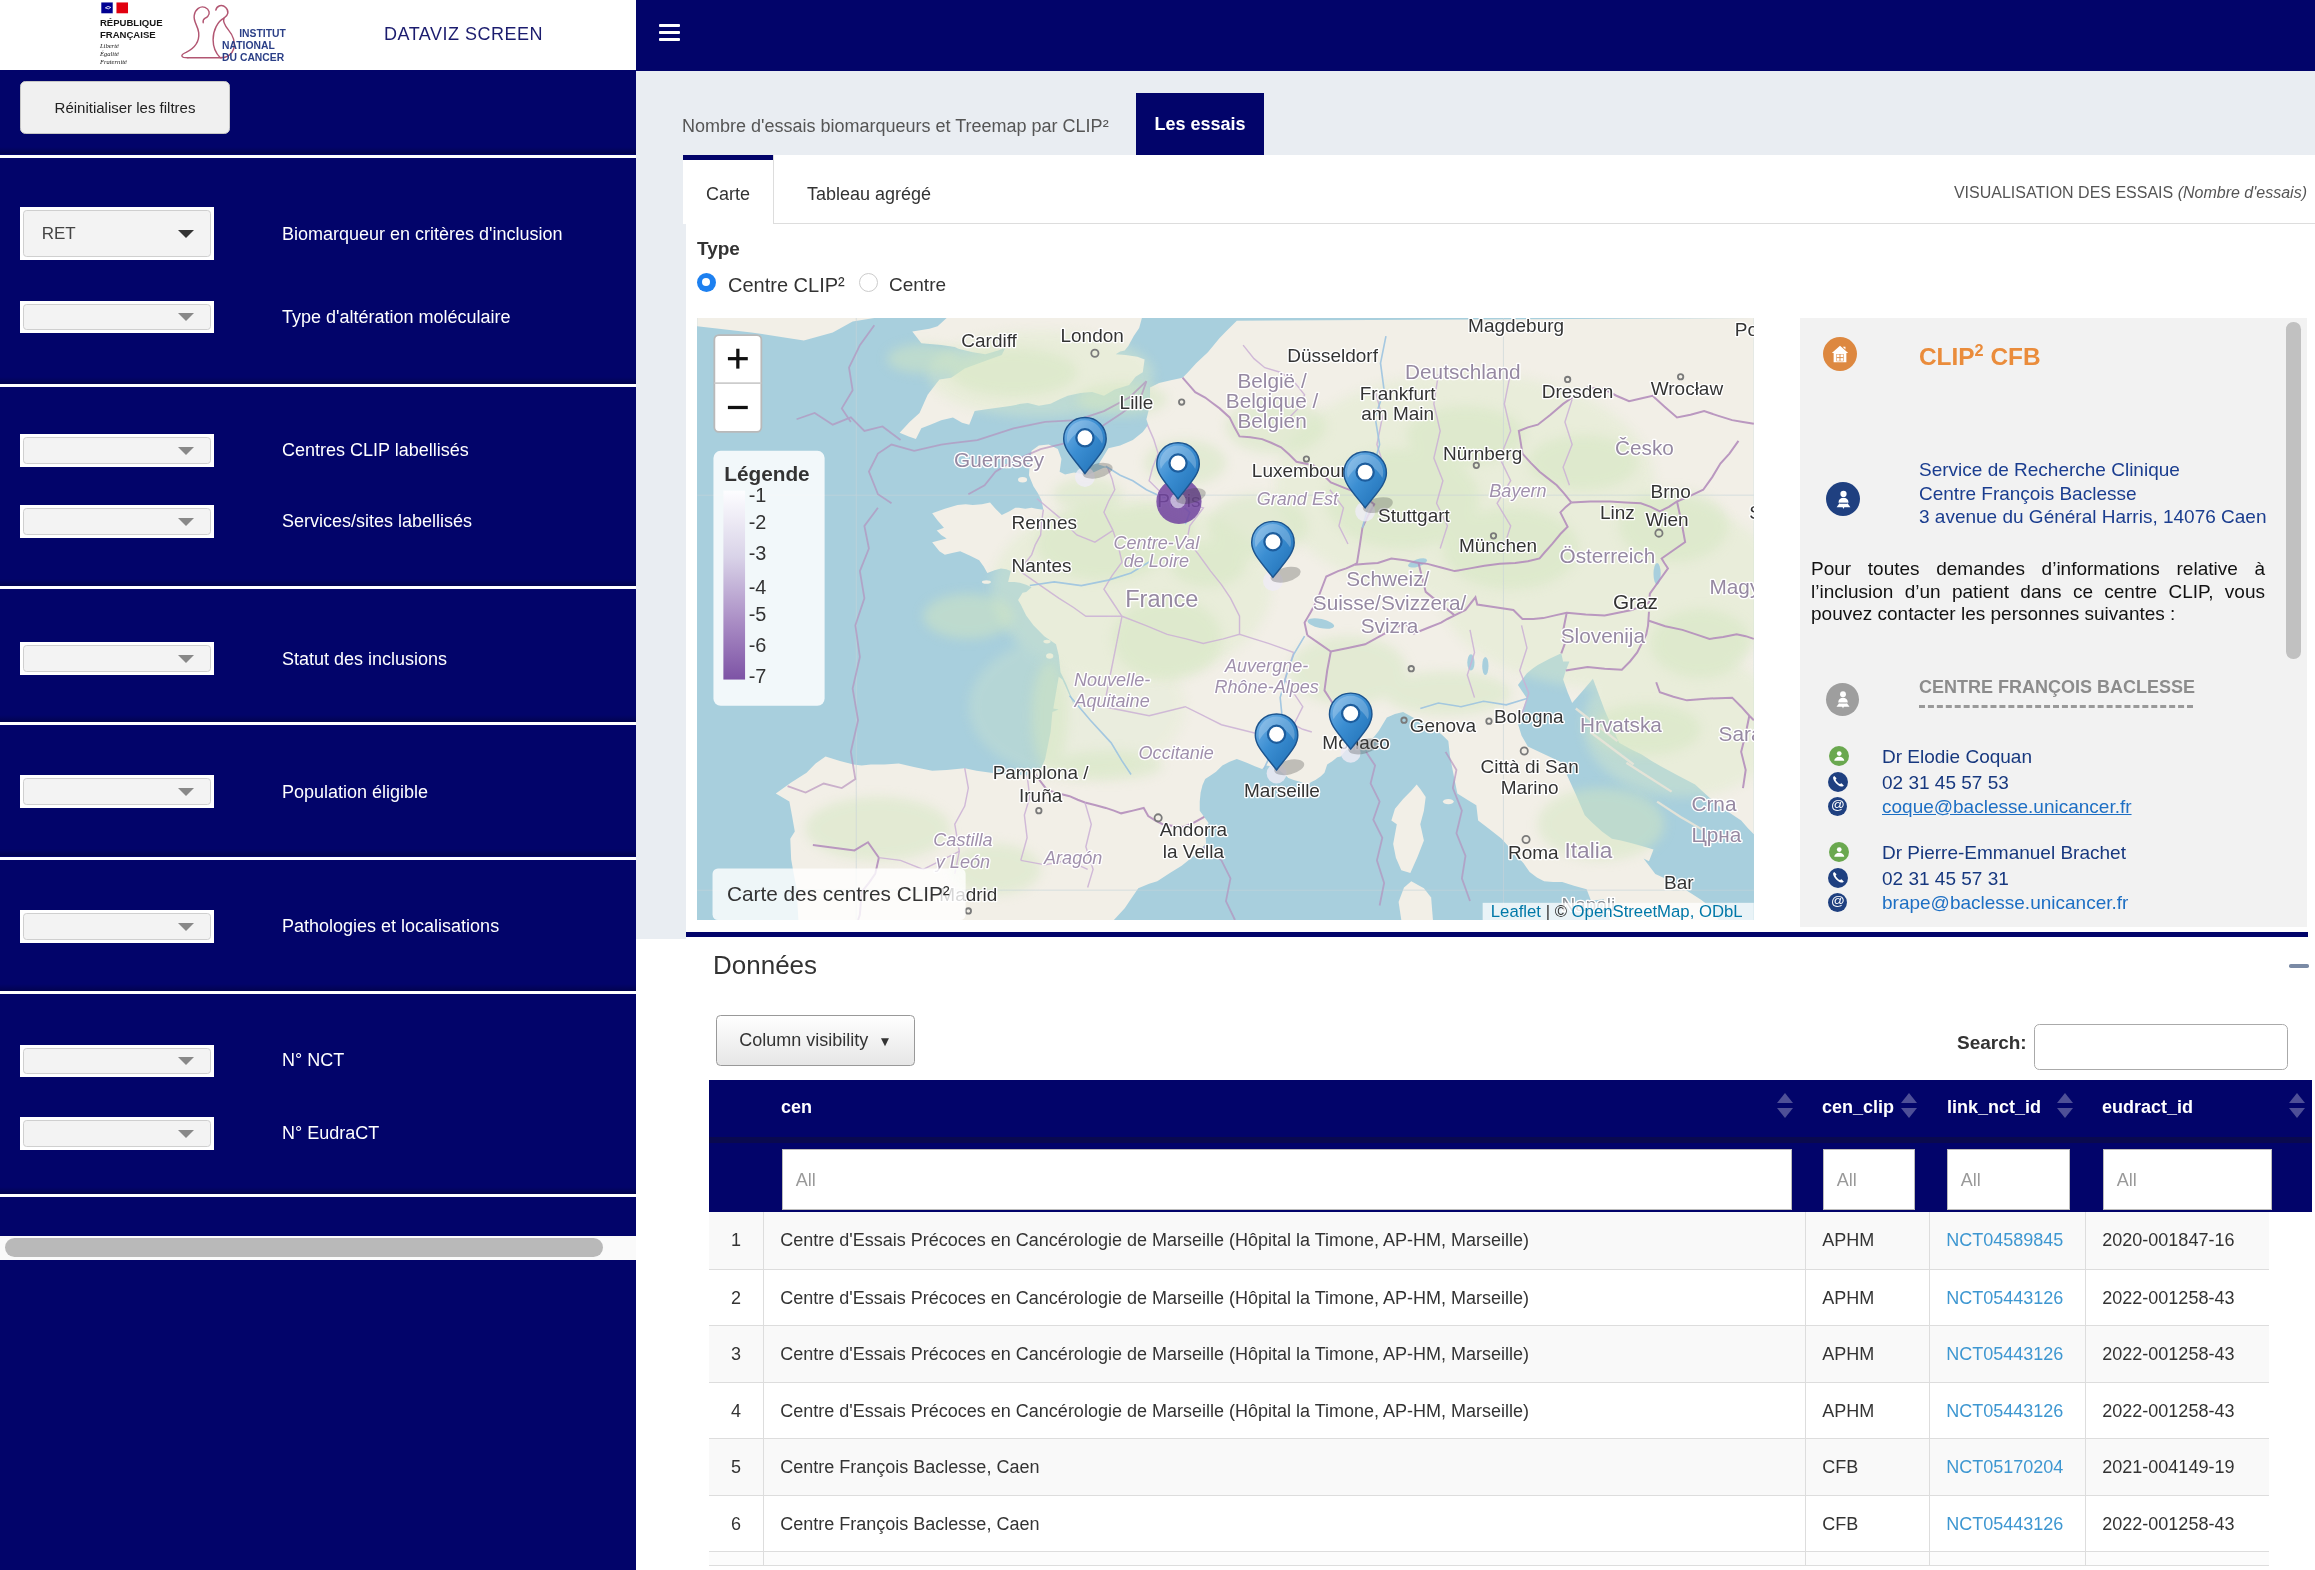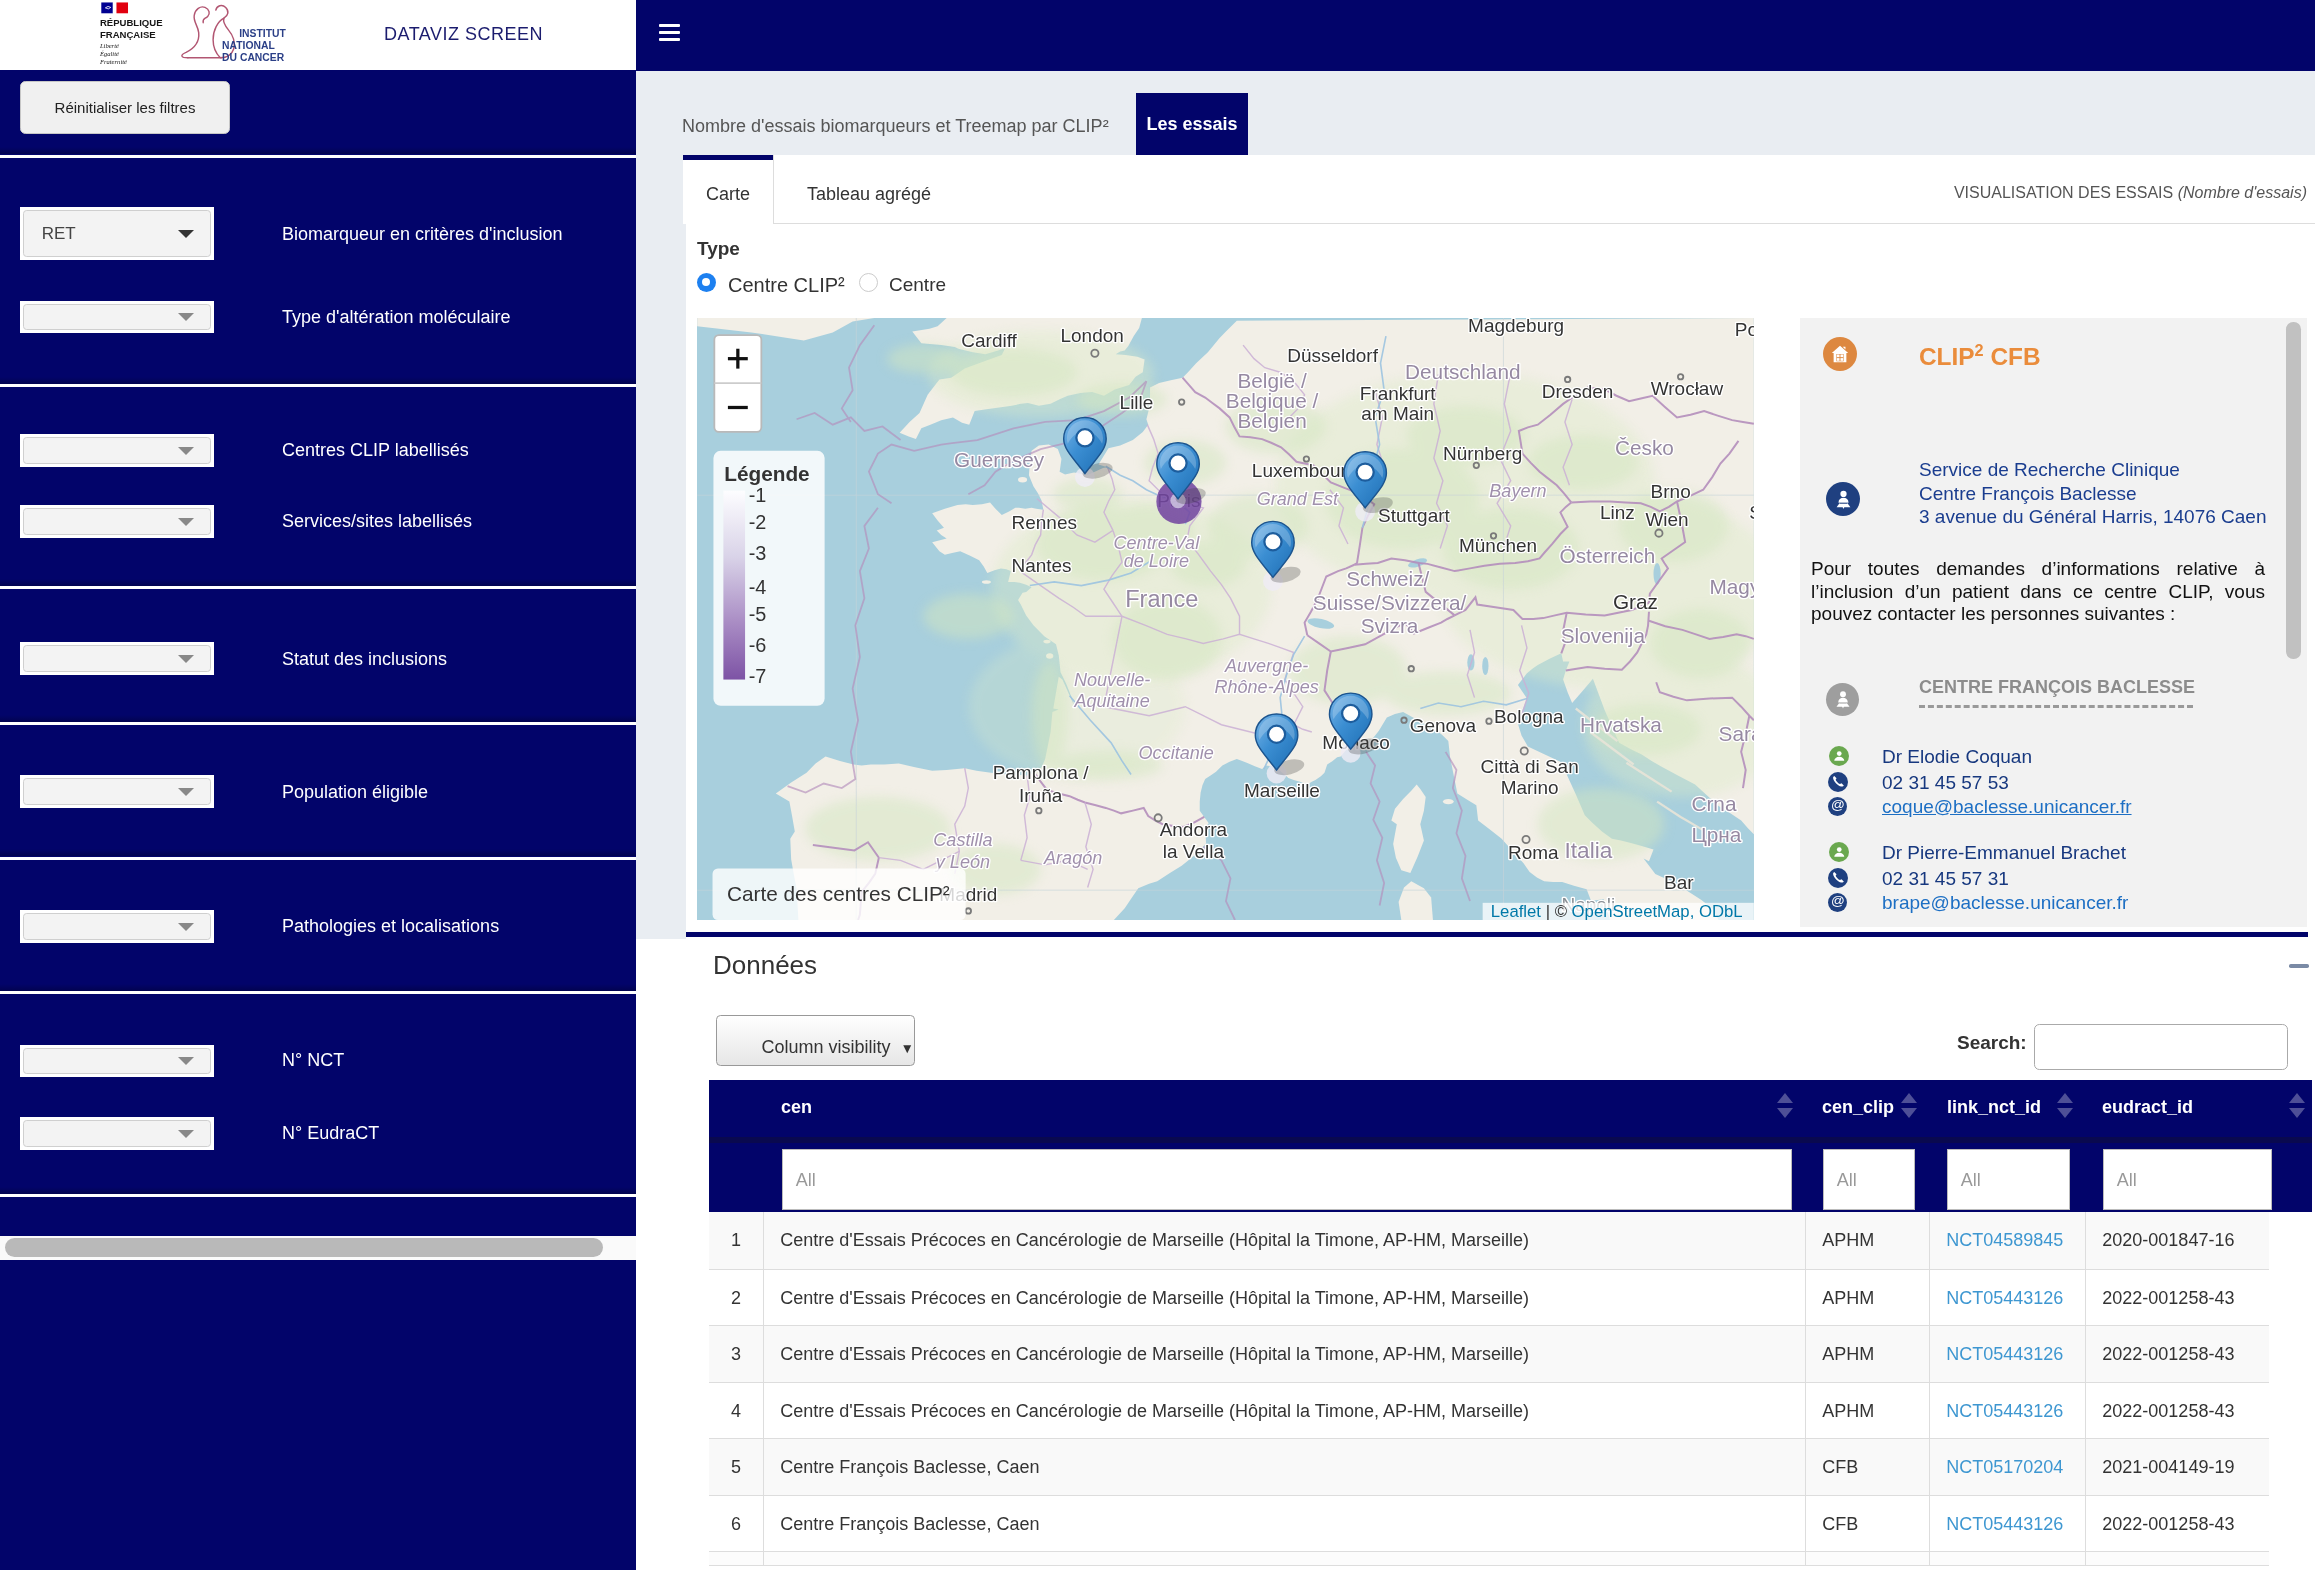--- a/index.html
+++ b/index.html
@@ -32,21 +32,21 @@
 .sel .val { position:absolute; left:18px; top:50%; transform:translateY(-50%);
   font-size:17px; color:#444; }
 .slabel { position:absolute; left:282px; transform:translateY(-50%); font-size:18px;
   color:#fff; white-space:nowrap; }
 #sscroll { left:0px; top:1236px; width:636px; height:24.4px; background:#fafafa; }
 #sthumb { left:5.4px; top:1238px; width:598px; height:19px; background:#b9b9b9; border-radius:10px; }
 
 
 #content { left:636px; top:71px; width:1680px; height:1500px; background:#e9edf2; }
 #tab1 { left:682px; top:116px; font-size:18px; color:#555; }
-#tab2 { left:1136px; top:93px; width:112px; height:62px; background:#02046a;
+#tab2 { left:1136px; top:93px; width:128px; height:62px; background:#02046a;
   color:#fff; font-weight:bold; font-size:18px; text-align:center; line-height:62px; }
 #subtabrow { left:683px; top:155px; width:1633px; height:69px; background:#fff; }
 #cartetopbar { left:683px; top:155px; width:91px; height:4.5px; background:#02046a; z-index:3; }
 #carteright { left:773px; top:155px; width:0.9px; height:69px; background:#ddd; z-index:3; }
 #cartetab { left:706px; top:184px; font-size:18px; color:#333; z-index:3; }
 #tabagrege { left:807px; top:184px; font-size:18px; color:#333; z-index:3; }
 #visu { right:9px; top:184px; font-size:16px; color:#555; z-index:3; }
 #whitecard { left:686px; top:223px; width:1630px; height:716px; background:#fff; }
 #typelbl { left:697px; top:238px; font-size:19px; font-weight:bold; color:#333; }
 .radio { position:absolute; width:19px; height:19px; border-radius:50%; }
@@ -61,21 +61,21 @@
 
 #rpanel { left:1800px; top:318px; width:507px; height:609px; background:#f2f2f2; overflow:hidden; }
 #rthumb { left:2286px; top:322px; width:14.5px; height:337px; background:#c1c1c1; border-radius:7.2px; }
 .circ { position:absolute; border-radius:50%; }
 #minus1 { left:2289px; top:964px; width:20px; height:3.6px; background:#7a8aa5; border-radius:1.8px;}
 
 
 #donnees { left:713px; top:950px; font-size:26px; color:#333; }
 #colvis { left:716px; top:1015px; width:199px; height:51px; border:0.9px solid #999;
   border-radius:4.5px; background:linear-gradient(#fff,#e6e6e6); font-size:18px; color:#333;
-  text-align:right; line-height:63px; }
+  text-align:center; line-height:49px; }
 #searchlbl { left:1957px; top:1032px; font-size:19px; font-weight:bold; color:#333; }
 #searchbox { left:2034px; top:1024px; width:254px; height:46px; border:0.9px solid #aaa;
   border-radius:5.4px; background:#fff; }
 
 
 #thead { left:709px; top:1080px; width:1603px; height:63px; background:#02046a; }
 #tfilter { left:709px; top:1143px; width:1603px; height:69px; background:#02046a; }
 .th { position:absolute; top:1097px; color:#fff; font-weight:bold; font-size:18px; }
 .sortarrows { position:absolute; top:1091px; width:16.3px; height:29px; }
 .sa-up { position:absolute; left:0; top:1.8px; width:0; height:0;

